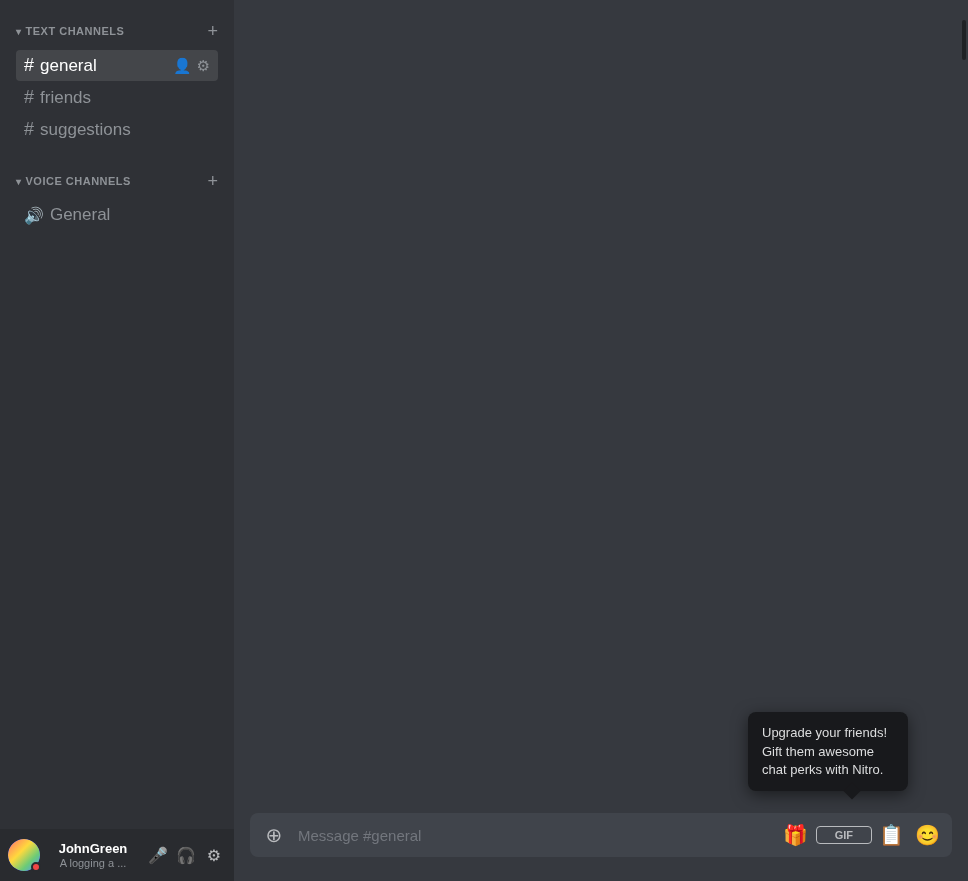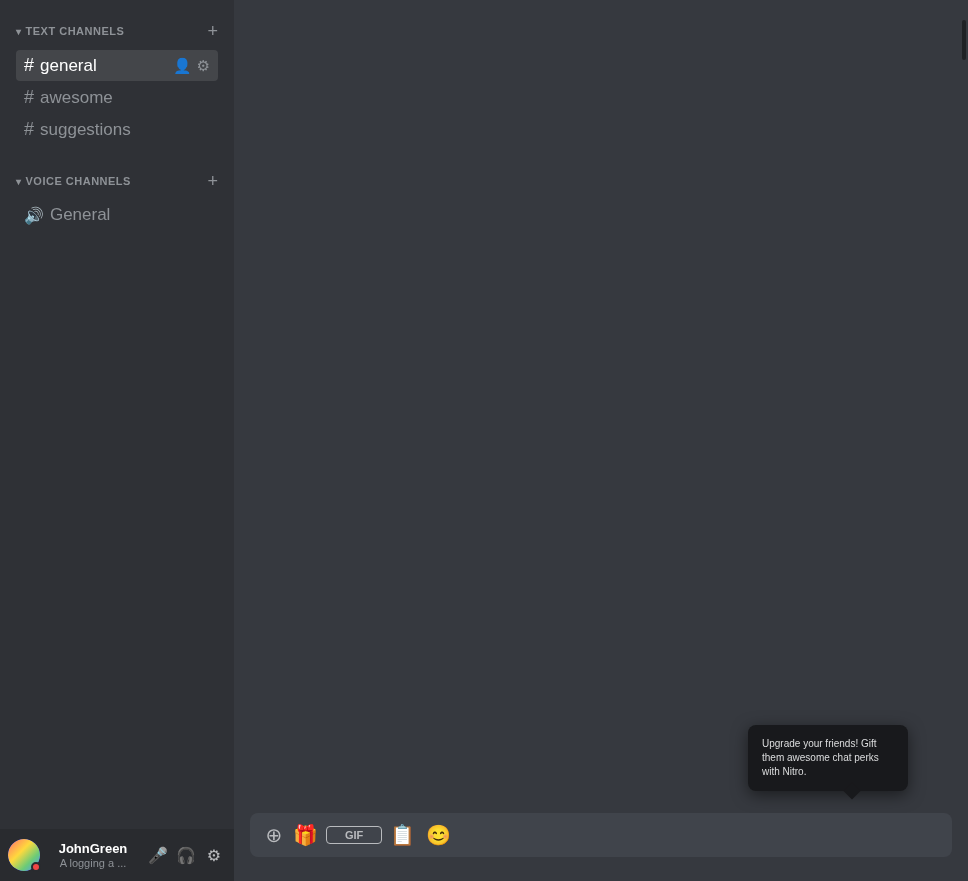--- a/index.html
+++ b/index.html
@@ -240,21 +240,21 @@
     }
 
     .tooltip-popup {
       position: absolute;
       bottom: 90px;
       right: 60px;
       background: #18191c;
       color: #dcddde;
       border-radius: 8px;
       padding: 12px 14px;
-      font-size: 10px;
+      font-size: 13px;
       line-height: 1.4;
       max-width: 160px;
       box-shadow: 0 4px 16px rgba(0,0,0,0.5);
     }
 
     .tooltip-popup::after {
       content: '';
       position: absolute;
       bottom: -6px;
       right: 50px;
@@ -373,21 +373,21 @@
         <span class="channel-icon">#</span>
         <span class="channel-name">general</span>
         <div class="channel-actions">
           <span class="action-icon" title="Add Member">👤</span>
           <span class="action-icon" title="Settings">⚙</span>
         </div>
       </li>
 
       <li class="channel-item">
         <span class="channel-icon">#</span>
-        <span class="channel-name">awesome</span>
+        <span class="channel-name">friends</span>
       </li>
 
       <li class="channel-item">
         <span class="channel-icon">#</span>
         <span class="channel-name">suggestions</span>
       </li>
     </ul>
   </div>
 
   <div class="channel-section">
@@ -429,20 +429,21 @@
 <div class="main">
   <div class="chat-area"></div>
 
   <div class="tooltip-popup">
     <span>Upgrade your friends! Gift them awesome chat perks with Nitro.</span>
   </div>
 
   <div class="message-bar">
     <div class="message-input-wrap">
       <button class="attach-btn">⊕</button>
+      <input class="message-input" type="text" placeholder="Message #general" style="">
       <div class="toolbar-icons">
         <button class="toolbar-icon-btn" title="Send a gift">🎁</button>
         <button class="gif-btn">GIF</button>
         <button class="toolbar-icon-btn" title="Use Sticker">📋</button>
         <button class="toolbar-icon-btn" title="Select Emoji">😊</button>
       </div>
     </div>
   </div>
 
   <div class="scrollbar-track">

